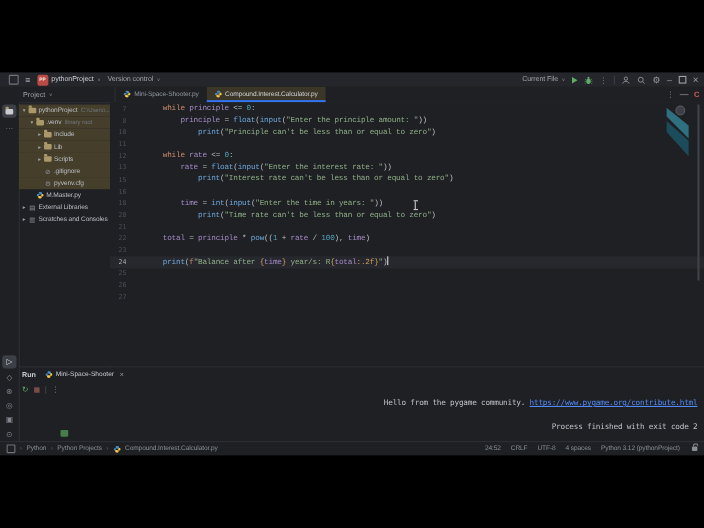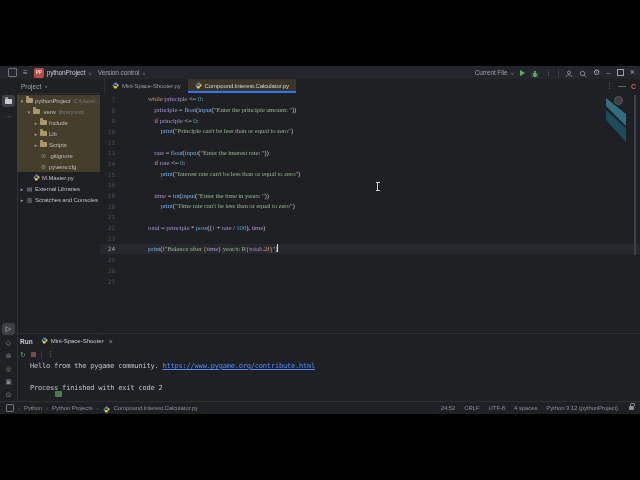--- a/index.html
+++ b/index.html
@@ -65,21 +65,21 @@
   .tmeta{font-size:5.5px;color:#73777E;margin-left:3px;letter-spacing:-0.1px;}
 
   
   .editor{position:absolute;left:100px;top:27px;width:540px;height:240px;background:#1E2024;overflow:hidden;}
   .code-area{position:absolute;left:0;top:1px;right:0;}
   .code-line{height:10.7px;display:flex;align-items:center;}
   .code-line.current{background:#26282E;}
   .gut{width:15px;flex:none;text-align:right;padding-right:4px;font-family:"DejaVu Sans Mono",monospace;
        font-size:6px;color:#4A4F59;}
   .code-line.current .gut{color:#A9ACB2;}
-  .code{font-family:Liberation Serif, serif;font-size:7px;letter-spacing:-0.2px;white-space:pre;
+  .code{font-family:Liberation Mono, monospace;font-size:7px;letter-spacing:-0.2px;white-space:pre;
         margin-left:2px;padding-left:27px;}
   .tk-k{color:#CE8E6D}.tk-v{color:#A68BC8}.tk-f{color:#6FA8DC}.tk-s{color:#8FAF87}
   .tk-n{color:#4FA0B5}.tk-p{color:#BCBEC4}.tk-b{color:#D2A45E}
   .caret{display:inline-block;width:1px;height:8px;background:#D8DADE;vertical-align:-1px;}
   .inspect-circle{position:absolute;right:17px;top:3px;width:7px;height:7px;border-radius:50%;
                   background:#3C3F45;border:1px solid #55595F;}
   .ribbon{position:absolute;right:12px;top:5px;}
   .scrollthumb{position:absolute;right:4px;top:2px;width:2px;height:160px;background:#3E4248;}
   .ibeam{position:absolute;left:277px;top:90px;width:1px;height:7px;background:#C9CBD0;}
   .ibeam:before,.ibeam:after{content:"";position:absolute;left:-1.5px;width:4px;height:1px;background:#C9CBD0;}
@@ -90,21 +90,21 @@
   .run-head{height:14px;display:flex;align-items:center;gap:8px;padding-left:3px;}
   .run-title{font-size:6.5px;color:#C8CBD0;font-weight:bold;}
   .run-tab{display:inline-flex;align-items:center;gap:3px;font-size:6px;color:#C8CBD0;}
   .run-tab .x{color:#8A8E96;font-size:7px;margin-left:2px;}
   .run-toolbar{height:12px;display:flex;align-items:center;gap:5px;padding-left:3px;}
   .rr{color:#5FAD65;font-size:7px;line-height:1;}
   .stopsq{width:5px;height:5px;background:#7A4B48;display:inline-block;border-radius:0.5px;}
   .sep{width:1px;height:7px;background:#3A3D43;display:inline-block;}
   .console{position:absolute;left:13px;top:28px;right:6px;}
   .console-line{height:11px;font-family:"DejaVu Sans Mono",monospace;font-size:7px;
-                letter-spacing:-0.2px;color:#BFC3C9;white-space:pre;}
+                letter-spacing:-0.2px;color:#BFC3C9;white-space:pre;text-align:right;}
   .console-line .link{color:#548AF7;text-decoration:underline;}
   .gbadge{position:absolute;left:38px;top:57px;width:7px;height:6px;background:#4E8F52;
           border-radius:1px;opacity:.85;}
 
   
   .statusbar{position:absolute;left:0;top:335px;width:640px;height:12px;background:#1E2024;
              border-top:1px solid #2C2F34;display:flex;align-items:center;justify-content:space-between;}
   .sb-left{display:flex;align-items:center;gap:4px;padding-left:6px;}
   .sb-right{display:flex;align-items:center;gap:9px;padding-right:6px;}
   .sb-item,.crumb{font-size:6px;color:#8A8E96;letter-spacing:-0.1px;white-space:nowrap;}
@@ -278,38 +278,34 @@
       <div class="code-area" id="code-area">
           <div class="code-line">
             <span class="gut">7</span>
             <span class="code"><span class="tk-k">while</span><span class="tk-p"> </span><span class="tk-v">principle</span><span class="tk-p"> &lt;= </span><span class="tk-n">0</span><span class="tk-p">:</span></span>
           </div>
           <div class="code-line">
             <span class="gut">8</span>
             <span class="code"><span class="tk-p">    </span><span class="tk-v">principle</span><span class="tk-p"> = </span><span class="tk-f">float</span><span class="tk-p">(</span><span class="tk-f">input</span><span class="tk-p">(</span><span class="tk-s">"Enter the principle amount: "</span><span class="tk-p">))</span></span>
           </div>
           <div class="code-line">
-            <span class="gut">9</span>
-            <span class="code"><span class="tk-p">    </span><span class="tk-k">if</span><span class="tk-p"> </span><span class="tk-v">principle</span><span class="tk-p"> &lt;= </span><span class="tk-n">0</span><span class="tk-p">:</span></span>
-          </div>
-          <div class="code-line">
             <span class="gut">10</span>
             <span class="code"><span class="tk-p">        </span><span class="tk-f">print</span><span class="tk-p">(</span><span class="tk-s">"Principle can't be less than or equal to zero"</span><span class="tk-p">)</span></span>
           </div>
           <div class="code-line">
             <span class="gut">11</span>
             <span class="code"></span>
           </div>
           <div class="code-line">
+            <span class="gut">12</span>
+            <span class="code"><span class="tk-k">while</span><span class="tk-p"> </span><span class="tk-v">rate</span><span class="tk-p"> &lt;= </span><span class="tk-n">0</span><span class="tk-p">:</span></span>
+          </div>
+          <div class="code-line">
             <span class="gut">13</span>
             <span class="code"><span class="tk-p">    </span><span class="tk-v">rate</span><span class="tk-p"> = </span><span class="tk-f">float</span><span class="tk-p">(</span><span class="tk-f">input</span><span class="tk-p">(</span><span class="tk-s">"Enter the interest rate: "</span><span class="tk-p">))</span></span>
-          </div>
-          <div class="code-line">
-            <span class="gut">14</span>
-            <span class="code"><span class="tk-p">    </span><span class="tk-k">if</span><span class="tk-p"> </span><span class="tk-v">rate</span><span class="tk-p"> &lt;= </span><span class="tk-n">0</span><span class="tk-p">:</span></span>
           </div>
           <div class="code-line">
             <span class="gut">15</span>
             <span class="code"><span class="tk-p">        </span><span class="tk-f">print</span><span class="tk-p">(</span><span class="tk-s">"Interest rate can't be less than or equal to zero"</span><span class="tk-p">)</span></span>
           </div>
           <div class="code-line">
             <span class="gut">16</span>
             <span class="code"></span>
           </div>
           <div class="code-line">

